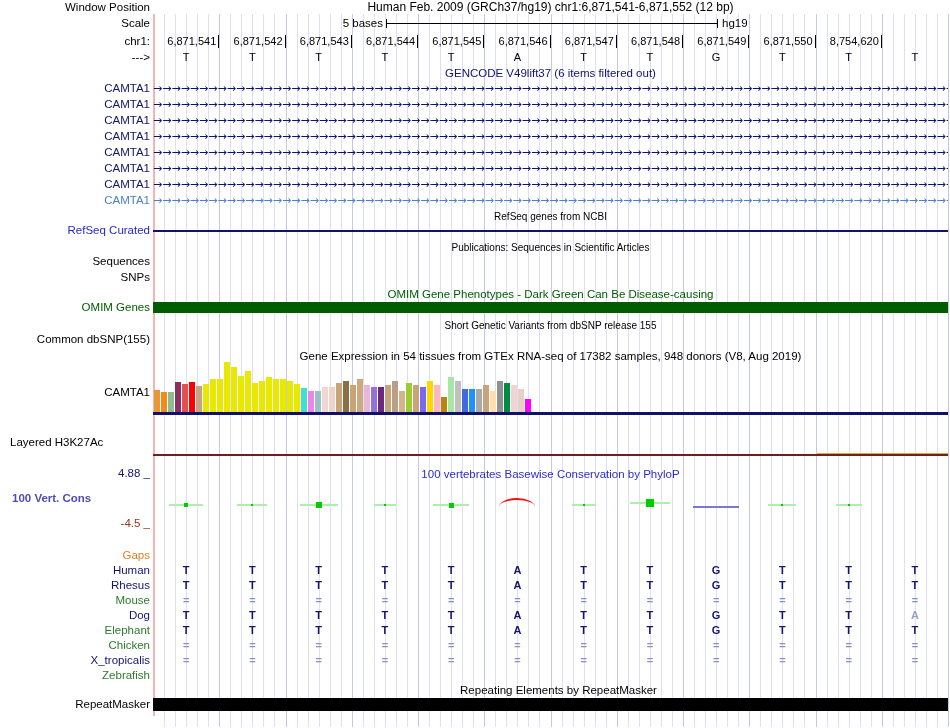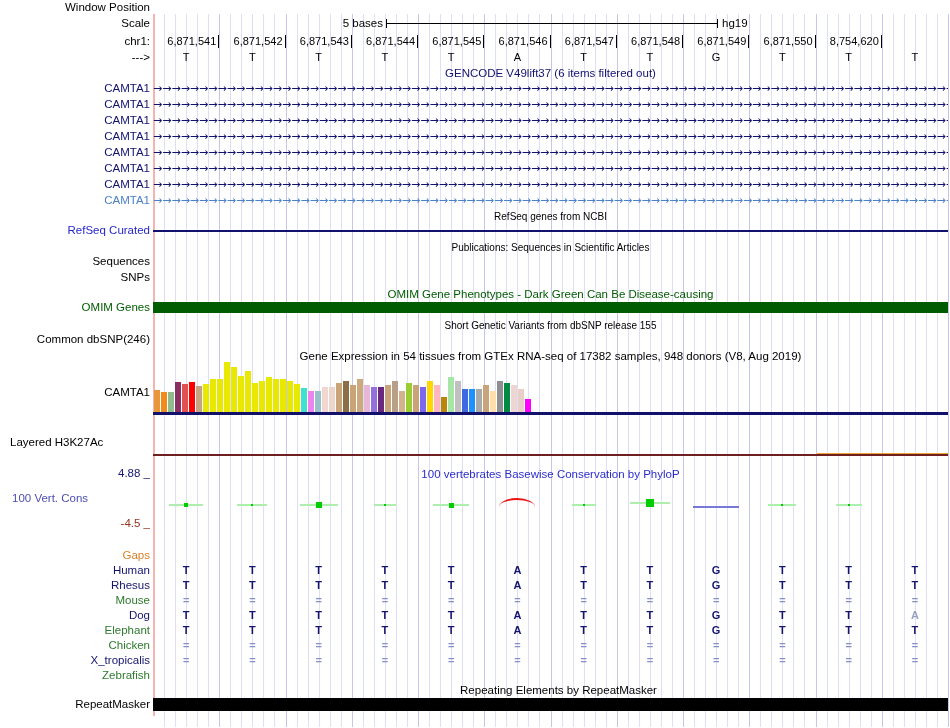--- a/index.html
+++ b/index.html
@@ -96,20 +96,21 @@
       <div class="gline" style="left: 739.792px; background: rgb(222, 222, 246);"></div>
       <div class="gline" style="left: 750.833px; background: rgb(222, 222, 246);"></div>
       <div class="gline" style="left: 761.875px; background: rgb(222, 222, 246);"></div>
       <div class="gline" style="left: 772.917px; background: rgb(222, 222, 246);"></div>
       <div class="gline" style="left: 783.958px; background: rgb(222, 222, 246);"></div>
       <div class="gline" style="left: 795px; background: rgb(198, 198, 234);"></div>
     </div>
   <div style="position:absolute;left:153px;top:14px;width:1.5px;height:702px;background:#f5b4b4;"></div>
 
   <div class="lbl" style="top:1px;">Window Position</div>
+  <div class="ctitle" style="top:1px;font-size:12px;">Human Feb. 2009 (GRCh37/hg19)   chr1:6,871,541-6,871,552 (12 bp)</div>
 
   <div class="lbl" style="top:17px;">Scale</div>
   <div style="position:absolute;left:153px;width:230px;text-align:right;top:17px;font-size:11.5px;">5 bases</div>
   <div style="position:absolute;left:386px;top:19px;width:330px;height:9px;border-left:1px solid #000;border-right:1px solid #000;">
     <div style="position:absolute;left:0;right:0;top:4px;height:1px;background:#000;"></div>
   </div>
   <div style="position:absolute;left:722px;top:17px;font-size:11.5px;">hg19</div>
 
   <div class="lbl" style="top:35px;">chr1:</div>
   <div id="positions-row" class="trackwide" style="top:35px;height:13px;">
@@ -168,21 +169,21 @@
 
   <div class="ctitle ctitle-sm" style="top:241px;">Publications: Sequences in Scientific Articles</div>
   <div class="lbl" style="top:255px;">Sequences</div>
   <div class="lbl" style="top:271px;">SNPs</div>
 
   <div class="ctitle" style="top:288px;color:#005c00;">OMIM Gene Phenotypes - Dark Green Can Be Disease-causing</div>
   <div class="lbl" style="top:301px;color:#005c00;">OMIM Genes</div>
   <div class="hline" style="top:302px;height:11px;background:#005c00;"></div>
 
   <div class="ctitle ctitle-sm" style="top:319px;">Short Genetic Variants from dbSNP release 155</div>
-  <div class="lbl" style="top:333px;">Common dbSNP(246)</div>
+  <div class="lbl" style="top:333px;">Common dbSNP(155)</div>
 
   <div class="ctitle" style="top:350px;">Gene Expression in 54 tissues from GTEx RNA-seq of 17382 samples, 948 donors (V8, Aug 2019)</div>
   <div class="lbl" style="top:386px;">CAMTA1</div>
   <div id="gtex-bars" class="trackwide" style="top:360px;height:52px;">
       <div class="bar" style="left: 1px; height: 22px; background: rgb(232, 150, 60);"></div>
       <div class="bar" style="left: 8px; height: 20px; background: rgb(239, 140, 27);"></div>
       <div class="bar" style="left: 15px; height: 20px; background: rgb(143, 188, 143);"></div>
       <div class="bar" style="left: 22px; height: 30px; background: rgb(139, 47, 98);"></div>
       <div class="bar" style="left: 29px; height: 28px; background: rgb(224, 82, 82);"></div>
       <div class="bar" style="left: 36px; height: 30px; background: rgb(255, 0, 0);"></div>
@@ -236,21 +237,21 @@
       <div class="bar" style="left: 372px; height: 13px; background: rgb(255, 0, 255);"></div>
     </div>
   <div class="hline" style="top:412px;height:3px;background:#11116b;"></div>
 
   <div class="lbl-left" style="top:436px;left:10px;">Layered H3K27Ac</div>
   <div class="hline" style="top:454px;height:1.5px;background:#6e2020;"></div>
   <div style="position:absolute;left:817px;top:452.5px;width:131px;height:1.5px;background:#efa430;"></div>
 
   <div class="lbl" style="top:467px;color:#16166e;">4.88 _</div>
   <div class="ctitle" style="top:468px;color:#2d2dcc;">100 vertebrates Basewise Conservation by PhyloP</div>
-  <div class="lbl-left" style="top:492px;left:12px;color:#4d4db3;">100 Vert. Cons</div>
+  <div class="lbl-left" style="top:492px;left:12px;color:#4d4db3;font-weight:bold;">100 Vert. Cons</div>
   <div id="phylop-track" class="trackwide" style="top:497px;height:16px;">
       <div style="position: absolute; height: 1.5px; background: rgb(174, 239, 174); left: 16.125px; width: 34px; top: 7px;"></div>
       <div style="position: absolute; background: rgb(0, 204, 0); width: 4px; height: 4px; left: 31.125px; top: 6px;"></div>
       <div style="position: absolute; height: 1.5px; background: rgb(174, 239, 174); left: 84.375px; width: 30px; top: 7px;"></div>
       <div style="position: absolute; background: rgb(0, 204, 0); width: 2px; height: 2px; left: 98.375px; top: 7px;"></div>
       <div style="position: absolute; height: 1.5px; background: rgb(174, 239, 174); left: 146.625px; width: 38px; top: 7px;"></div>
       <div style="position: absolute; background: rgb(0, 204, 0); width: 6px; height: 6px; left: 162.625px; top: 5px;"></div>
       <div style="position: absolute; height: 1.5px; background: rgb(174, 239, 174); left: 220.875px; width: 22px; top: 7px;"></div>
       <div style="position: absolute; background: rgb(0, 204, 0); width: 2px; height: 2px; left: 230.875px; top: 7px;"></div>
       <div style="position: absolute; height: 1.5px; background: rgb(174, 239, 174); left: 280.125px; width: 36px; top: 7px;"></div>

